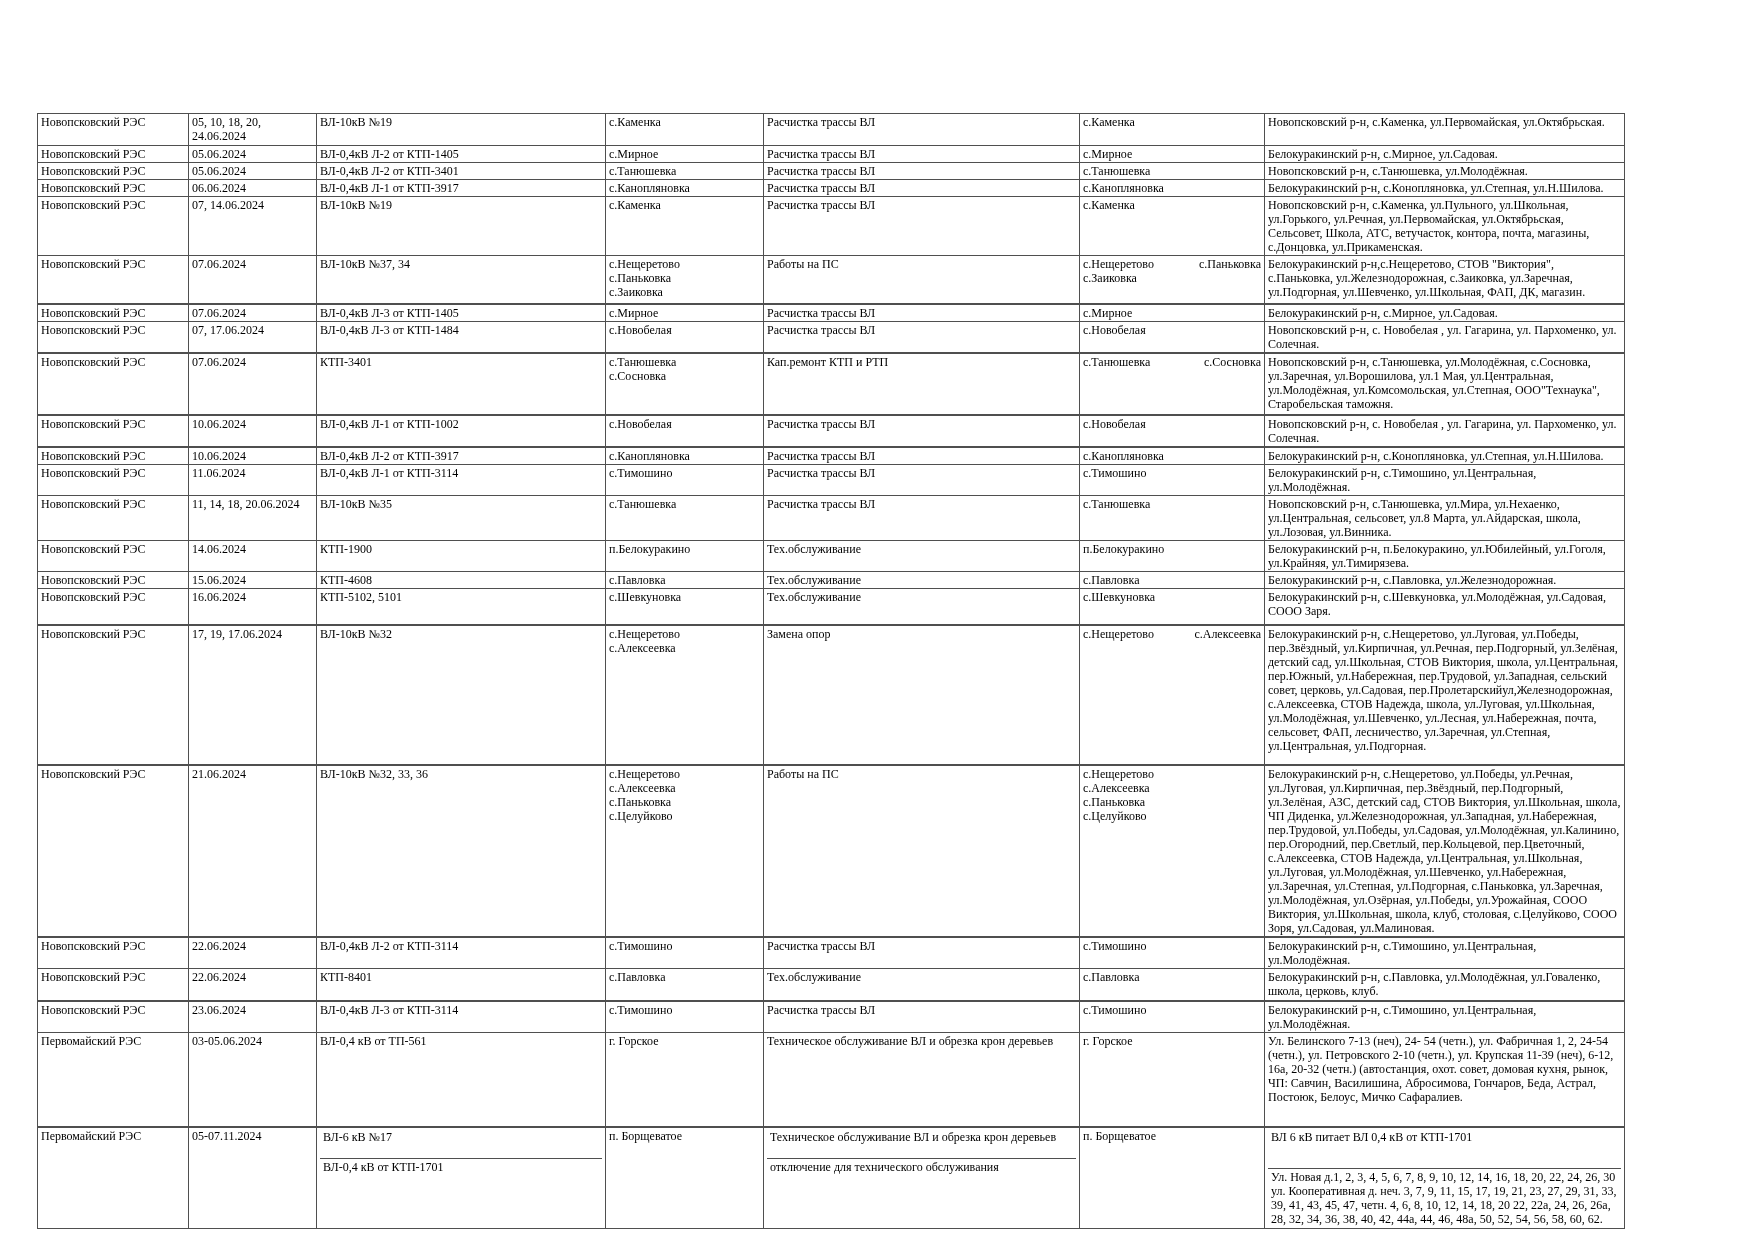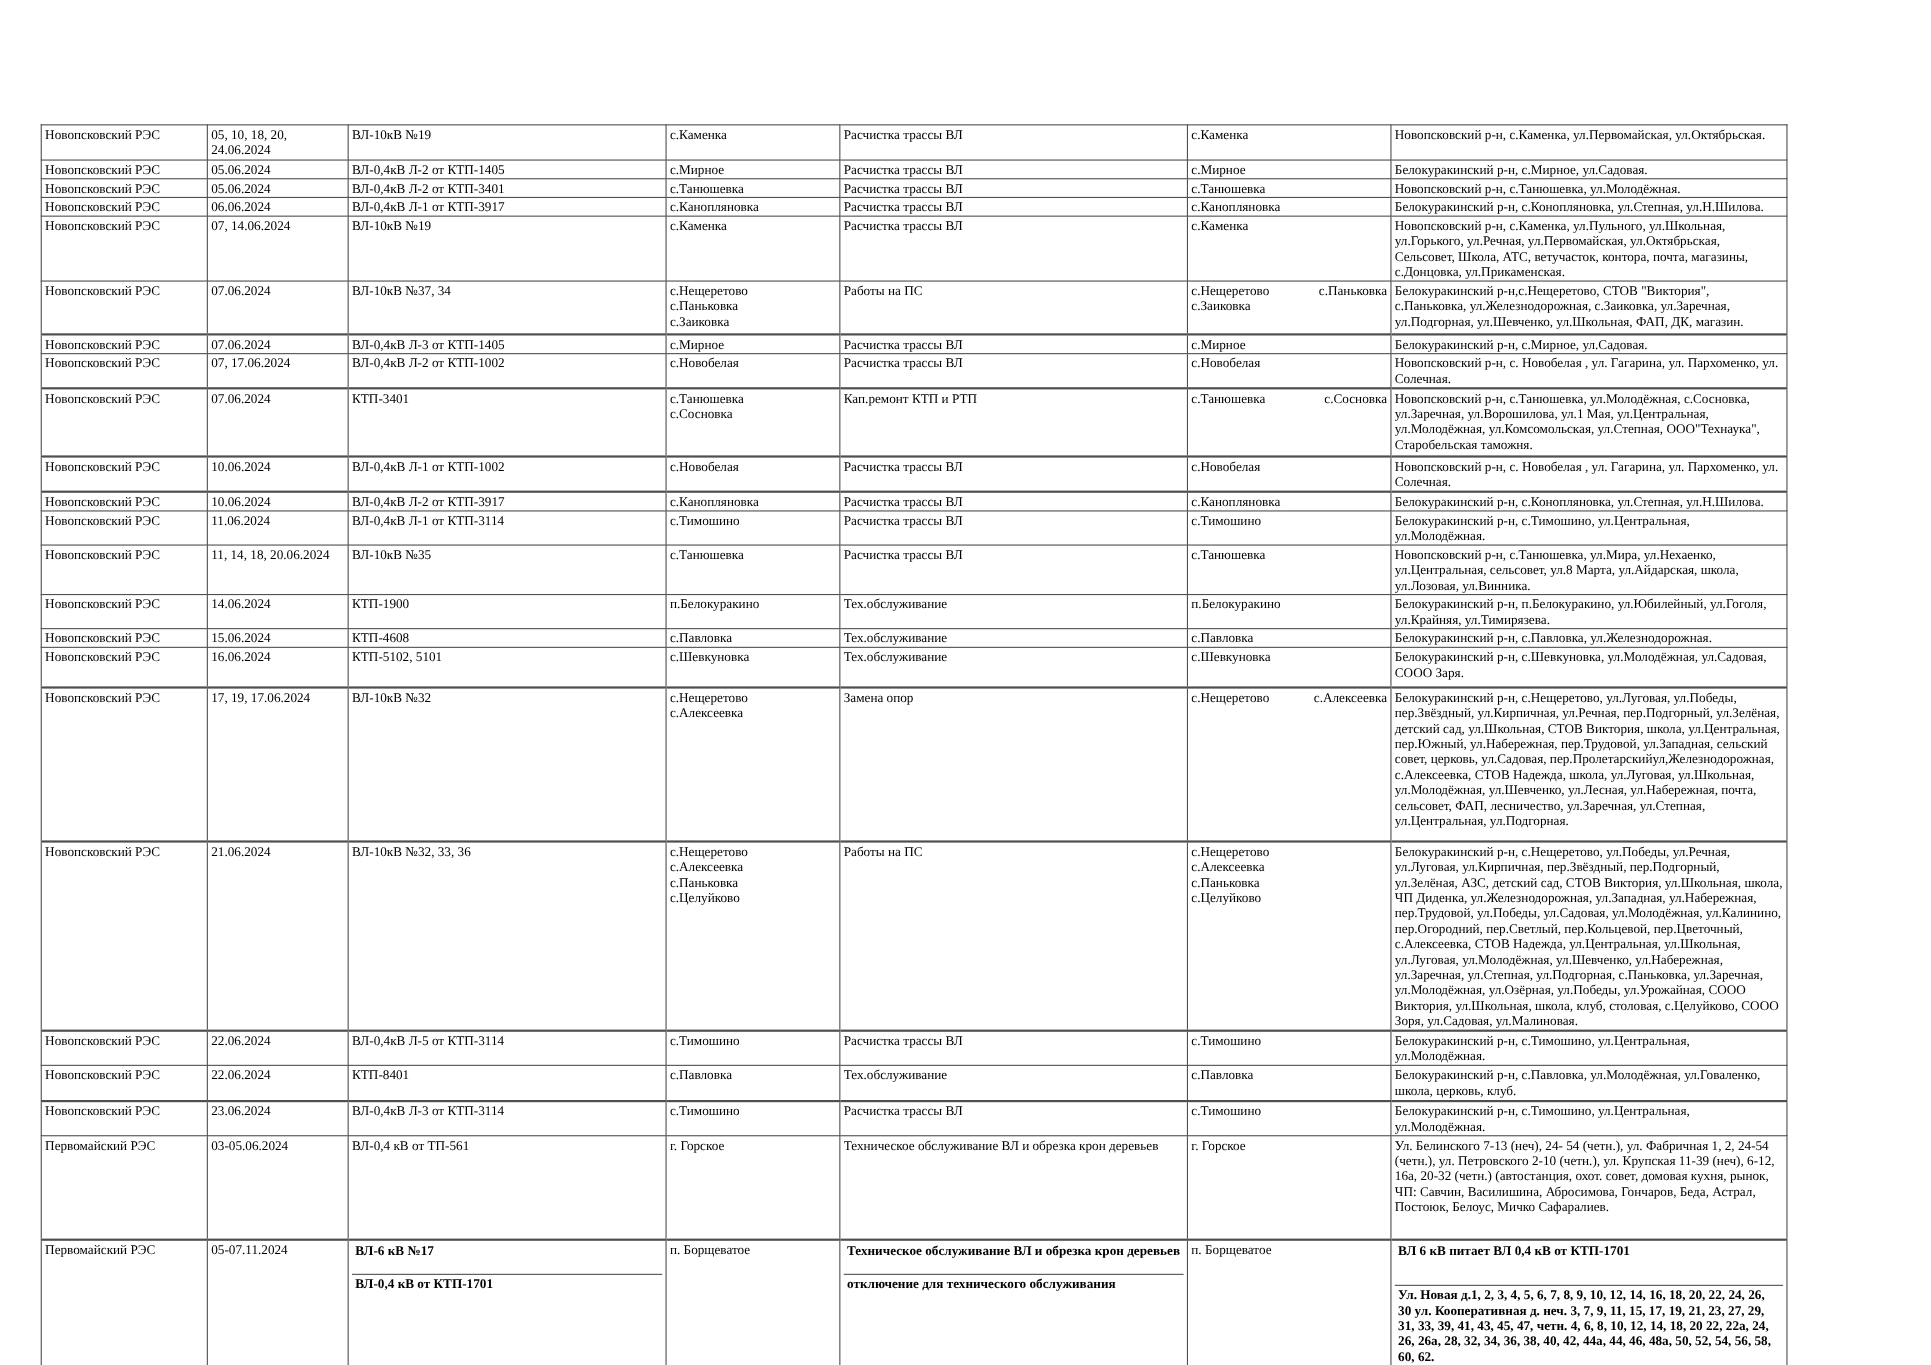--- a/index.html
+++ b/index.html
@@ -10,21 +10,21 @@
   .table-wrap{position:absolute;left:37px;top:113px;}
   table.sched{
     border-collapse:collapse;table-layout:fixed;width:1587px;
     font-size:12px;line-height:14px;padding-left:13px;
   }
   table.sched td{
     border:1px solid #4f4f4f;vertical-align:top;
     padding:1px 3px;overflow:hidden;word-wrap:break-word;
   }
   tr.th2 td{border-top-width:2px;}
-  td.split{padding:0;font-weight:bold;}
+  td.split{padding:0;}
   .sub-top{box-sizing:border-box;height:30px;border-bottom:1px solid #4f4f4f;padding:1px 3px;}
   .sub-bot{padding:1px 3px;}
   .j{display:flex;justify-content:space-between;}
 </style>
 </head>
 <body>
 
 <div class="table-wrap">
   <table class="sched">
     <colgroup>
@@ -130,21 +130,21 @@
           </td>
           <td>Расчистка трассы ВЛ</td>
           <td>
             <div>с.Мирное</div>
           </td>
           <td>Белокуракинский р-н, с.Мирное, ул.Садовая.</td>
         </tr>
         <tr style="height: 30px;">
           <td>Новопсковский РЭС</td>
           <td>07, 17.06.2024</td>
-          <td>ВЛ-0,4кВ Л-2 от КТП-1002</td>
+          <td>ВЛ-0,4кВ Л-3 от КТП-1484</td>
           <td>
             <div>с.Новобелая</div>
           </td>
           <td>Расчистка трассы ВЛ</td>
           <td>
             <div>с.Новобелая</div>
           </td>
           <td>Новопсковский р-н, с. Новобелая , ул. Гагарина, ул. Пархоменко, ул. Солечная.</td>
         </tr>
         <tr class="th2" style="height: 62px;">
@@ -287,21 +287,21 @@
             <div>с.Нещеретово</div>
             <div>с.Алексеевка</div>
             <div>с.Паньковка</div>
             <div>с.Целуйково</div>
           </td>
           <td>Белокуракинский р-н, с.Нещеретово, ул.Победы, ул.Речная, ул.Луговая, ул.Кирпичная, пер.Звёздный, пер.Подгорный, ул.Зелёная, АЗС, детский сад, СТОВ Виктория, ул.Школьная, школа, ЧП Диденка, ул.Железнодорожная, ул.Западная, ул.Набережная, пер.Трудовой, ул.Победы, ул.Садовая, ул.Молодёжная, ул.Калинино, пер.Огородний, пер.Светлый, пер.Кольцевой, пер.Цветочный, с.Алексеевка, СТОВ Надежда, ул.Центральная, ул.Школьная, ул.Луговая, ул.Молодёжная, ул.Шевченко, ул.Набережная, ул.Заречная, ул.Степная, ул.Подгорная, с.Паньковка, ул.Заречная,  ул.Молодёжная, ул.Озёрная, ул.Победы,  ул.Урожайная, СООО Виктория, ул.Школьная, школа, клуб, столовая, с.Целуйково, СООО Зоря, ул.Садовая, ул.Малиновая.</td>
         </tr>
         <tr class="th2" style="height: 15px;">
           <td>Новопсковский РЭС</td>
           <td>22.06.2024</td>
-          <td>ВЛ-0,4кВ Л-5 от КТП-3114</td>
+          <td>ВЛ-0,4кВ Л-2 от КТП-3114</td>
           <td>
             <div>с.Тимошино</div>
           </td>
           <td>Расчистка трассы ВЛ</td>
           <td>
             <div>с.Тимошино</div>
           </td>
           <td>Белокуракинский р-н, с.Тимошино, ул.Центральная, ул.Молодёжная.</td>
         </tr>
         <tr style="height: 32px;">

